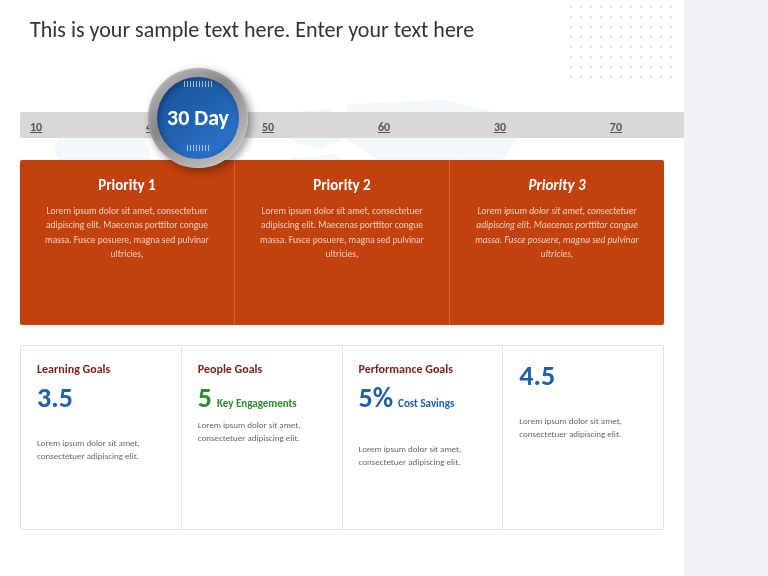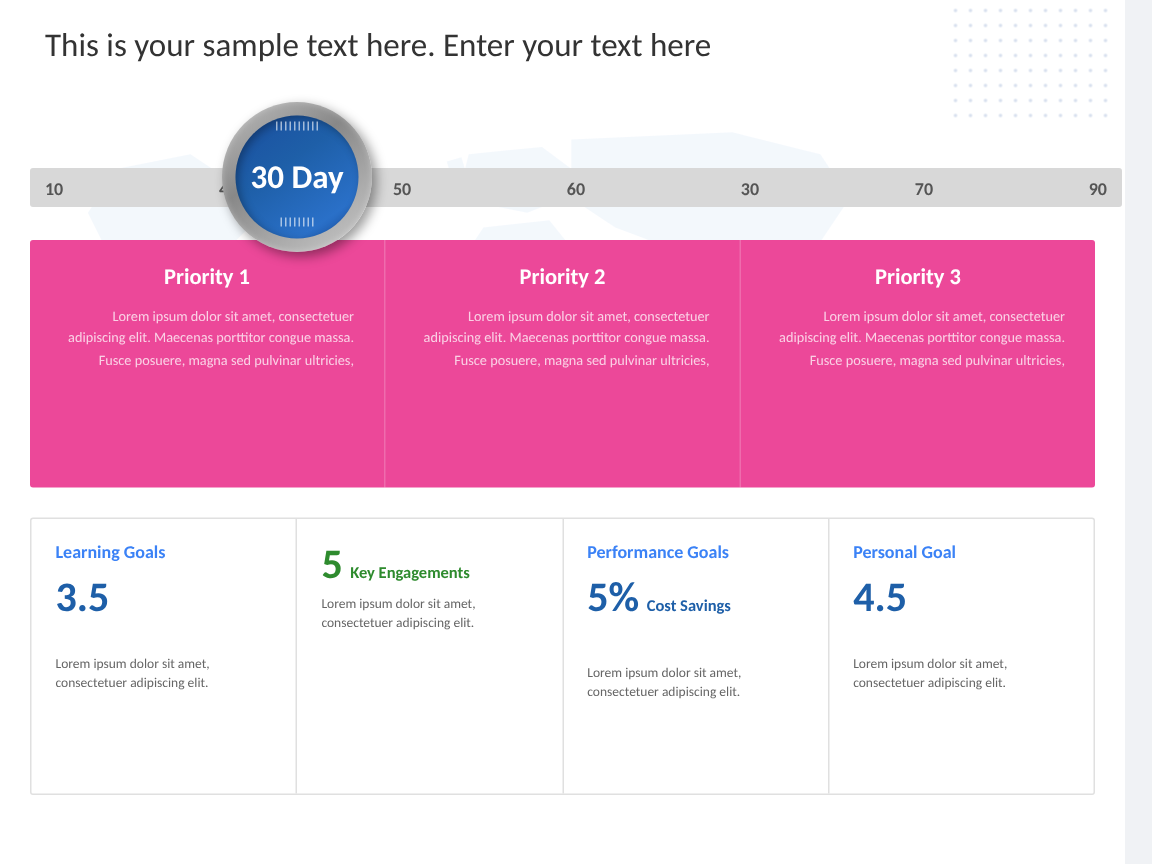--- a/index.html
+++ b/index.html
@@ -6,21 +6,21 @@
     body {
       width: 768px;
       height: 576px;
       background: #f0f2f5;
       font-family: 'Calibri', 'Segoe UI', Arial, sans-serif;
       overflow: hidden;
       position: relative;
     }
 
     .slide {
-      width: 750px;
+      width: 684px;
       height: 576px;
       background: #ffffff;
       position: relative;
       overflow: hidden;
     }
 
     
     .world-map-bg {
       position: absolute;
       top: 60px;
@@ -71,20 +71,21 @@
       display: flex;
       justify-content: space-between;
       align-items: center;
       padding: 0 10px;
     }
 
     .ruler-label {
       font-size: 12px;
       color: #555;
       font-weight: 600;
+      text-decoration: underline;
     }
 
     
     .ruler-arrow {
       position: absolute;
       top: 138px;
       left: 185px;
       width: 0;
       height: 0;
       border-left: 14px solid transparent;
@@ -165,48 +166,49 @@
       gap: 2px;
     }
 
     
     .priority-section {
       position: absolute;
       top: 160px;
       left: 20px;
       right: 20px;
       height: 165px;
-      background: #ec4899;
+      background: #c2410c;
       z-index: 5;
       display: flex;
       border-radius: 2px;
     }
 
     .priority-col {
       flex: 1;
       padding: 16px 20px;
       border-right: 1px solid rgba(255,255,255,0.2);
     }
 
     .priority-col:last-child {
       border-right: none;
+      font-style: italic;
     }
 
     .priority-title {
       color: #ffffff;
       font-size: 15px;
       font-weight: 700;
       text-align: center;
       margin-bottom: 10px;
     }
 
     .priority-body {
       color: rgba(255,255,255,0.75);
       font-size: 9.5px;
-      text-align: right;
+      text-align: center;
       line-height: 1.5;
     }
 
     
     .goals-section {
       position: absolute;
       top: 345px;
       left: 20px;
       right: 20px;
       height: 185px;
@@ -221,21 +223,21 @@
       flex: 1;
       padding: 16px 16px 10px;
       border-right: 1px solid #e0e0e0;
     }
 
     .goal-col:last-child {
       border-right: none;
     }
 
     .goal-title {
-      color: #3b82f6;
+      color: #7f1d1d;
       font-size: 12px;
       font-weight: 700;
       margin-bottom: 8px;
     }
 
     .goal-number {
       font-size: 28px;
       font-weight: 700;
       color: #1e5fa8;
       line-height: 1;
@@ -378,37 +380,37 @@
 
   <div class="goals-section">
 
     <div class="goal-col">
       <div class="goal-title">Learning Goals</div>
       <div class="goal-number">3.5</div>
       <div class="goal-body">Lorem ipsum dolor sit amet, consectetuer adipiscing elit.</div>
     </div>
 
     <div class="goal-col">
+      <div class="goal-title">People Goals</div>
       <div class="goal-number-inline">
         <span class="goal-number-green">5</span>
         <span class="goal-badge">Key Engagements</span>
       </div>
       <div class="goal-body">Lorem ipsum dolor sit amet, consectetuer adipiscing elit.</div>
     </div>
 
     <div class="goal-col">
       <div class="goal-title">Performance Goals</div>
       <div class="goal-number-inline">
         <span class="goal-number">5%</span>
         <span class="goal-badge-blue">Cost Savings</span>
       </div>
       <div class="goal-body">Lorem ipsum dolor sit amet, consectetuer adipiscing elit.</div>
     </div>
 
     <div class="goal-col">
-      <div class="goal-title">Personal Goal</div>
       <div class="goal-number">4.5</div>
       <div class="goal-body">Lorem ipsum dolor sit amet, consectetuer adipiscing elit.</div>
     </div>
 
   </div>
 
 </div>
 
 </body></html>

